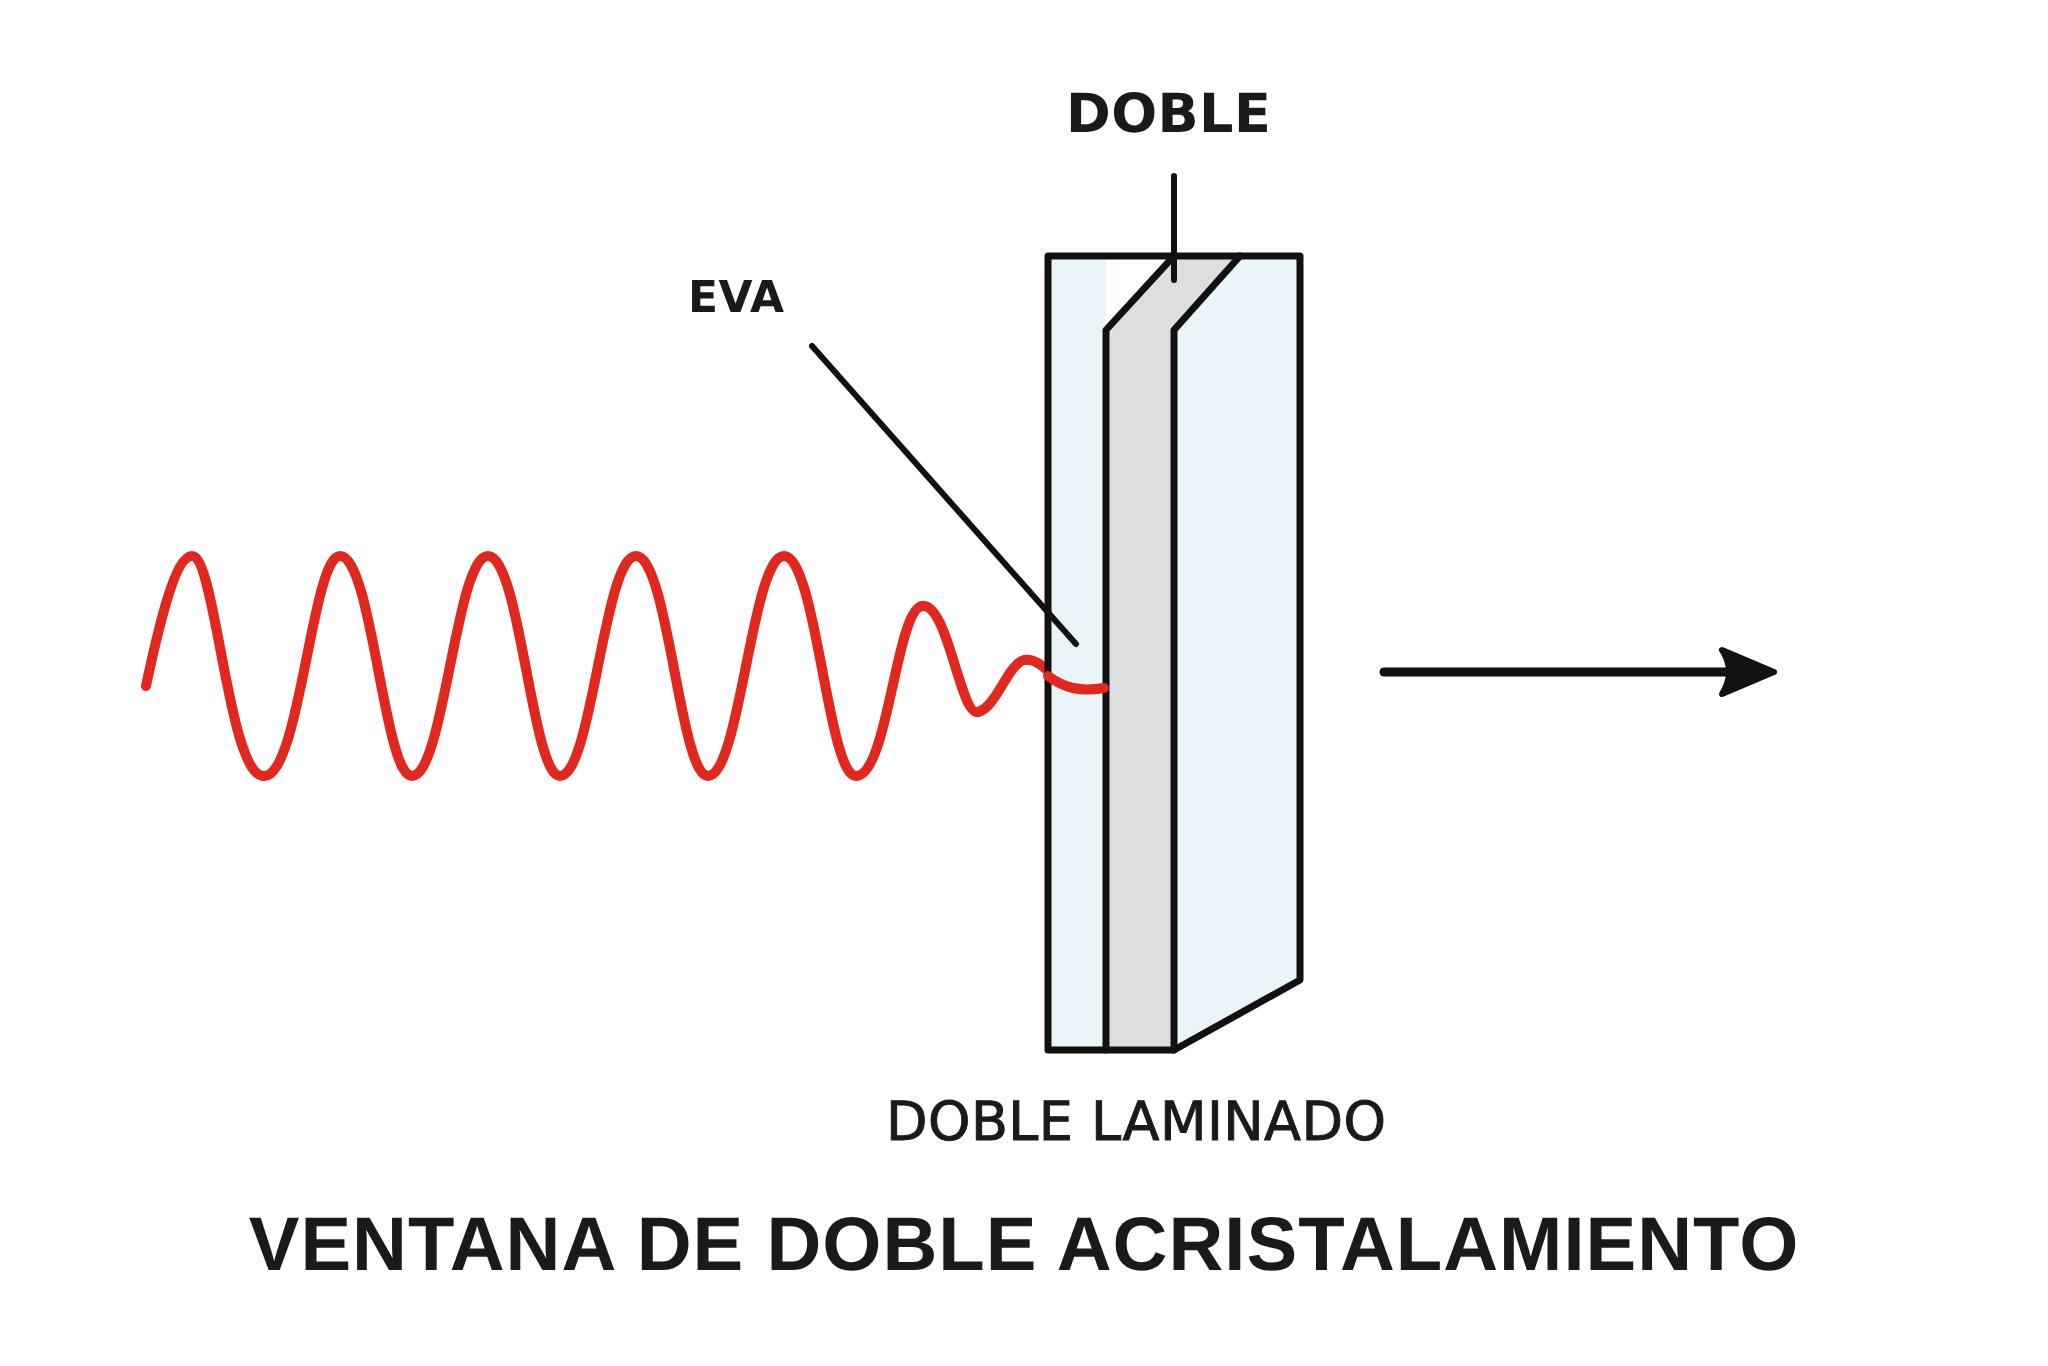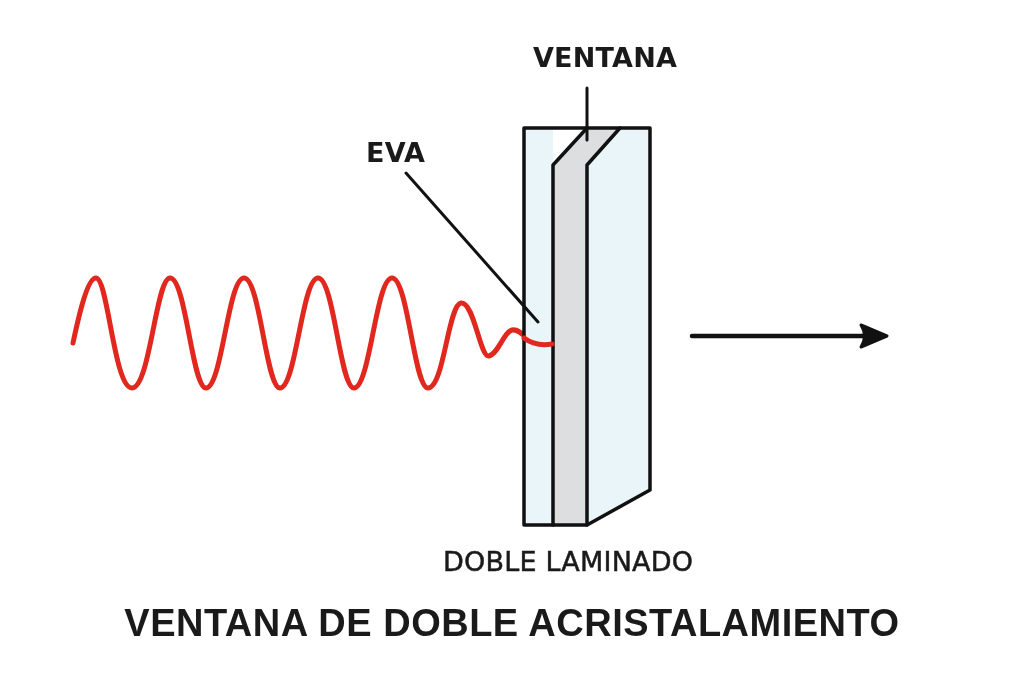--- a/index.html
+++ b/index.html
@@ -27,23 +27,23 @@
       font-weight: bold;
       white-space: nowrap;
       letter-spacing: 0.2px;
     }
     #label-vidrio {
       left: 533px;
       top: 42px;
       font-size: 27px;
     }
     #label-eva {
-      left: 366px;
+      left: 344px;
       top: 137px;
-      font-size: 27px;
+      font-size: 22px;
     }
     #label-vidrio-laminado {
       left: 443px;
       top: 546px;
       font-size: 27px;
       font-weight: normal;
       font-family: "DejaVu Sans", sans-serif;
       -webkit-text-stroke: 0.5px #1a1a1a;
     }
     #title {
@@ -105,17 +105,17 @@
     <line x1="587" y1="88" x2="587" y2="140" stroke="#111111" stroke-width="3" stroke-linecap="round"></line>
 
     <line x1="406" y1="173" x2="538" y2="322" stroke="#111111" stroke-width="3" stroke-linecap="round"></line>
 
     <g>
       <line x1="692" y1="336" x2="872" y2="336" stroke="#111111" stroke-width="4.5" stroke-linecap="round"></line>
       <path d="M 861 325 L 887 336 L 861 347 Q 868 336 861 325 Z" fill="#111111" stroke="#111111" stroke-width="3" stroke-linejoin="round"></path>
     </g>
   </svg>
 
-  <div id="label-vidrio" class="label">VENTANA</div>
+  <div id="label-vidrio" class="label">DOBLE</div>
   <div id="label-eva" class="label">EVA</div>
   <div id="label-vidrio-laminado" class="label">DOBLE LAMINADO</div>
   <div id="title" class="label">VENTANA DE DOBLE ACRISTALAMIENTO</div>
 </div>
 
 </body></html>

